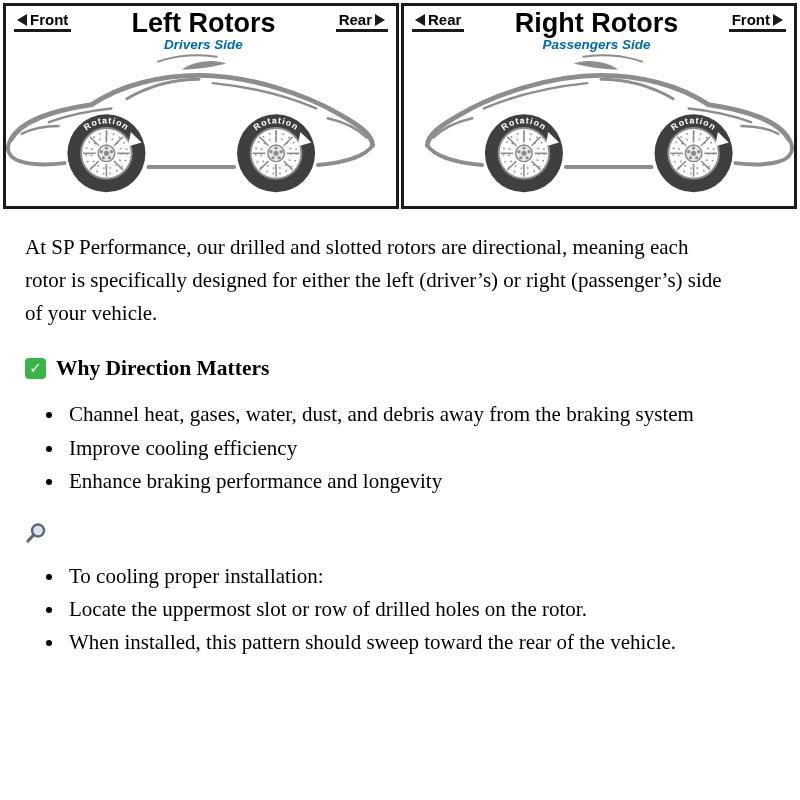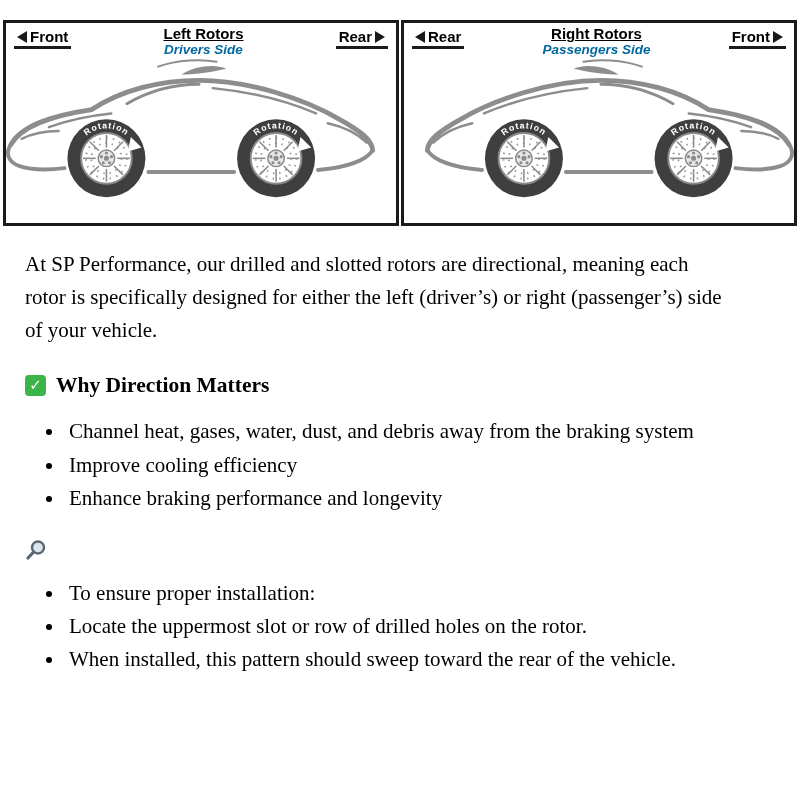--- a/index.html
+++ b/index.html
@@ -1,30 +1,30 @@
 <!DOCTYPE html>
 <html><head>
 <meta charset="utf-8">
 <style>
   html,body { margin:0; padding:0; background:#fff; color:#000; }
   body { width:800px; font-family:"Liberation Serif", serif; }
 
   
-  .diagram { display:flex; padding:20px 3px 0 3px; gap:2px;border-radius:14px; }
+  .diagram { display:flex; padding:3px 3px 0 3px; gap:2px;border-radius:14px; }
   .panel { flex:1; border:3px solid #1a1a1a; background:#fff; height:206px;
            box-sizing:border-box; overflow:hidden; }
   .panel-header { display:flex; justify-content:space-between; align-items:flex-start;
                   padding:5px 8px 0 8px; font-family:"Liberation Sans", sans-serif; }
   .dir-label { display:inline-flex; align-items:center; gap:3px; font-weight:bold;
                font-size:15px; border-bottom:3px solid #1a1a1a; padding:0 3px 1px 3px; }
   .tri { width:0; height:0; border-style:solid; display:inline-block; }
   .tri-left  { border-width:6px 10px 6px 0; border-color:transparent #1a1a1a transparent transparent; }
   .tri-right { border-width:6px 0 6px 10px; border-color:transparent transparent transparent #1a1a1a; }
   .panel-title-wrap { text-align:center; margin-top:-2px; }
-  .panel-title { font-size:15px; font-weight:bold; line-height:1.05;text-decoration:underline; }
+  .panel-title { font-size:27px; font-weight:bold; line-height:1.05; }
   .panel-subtitle { font-size:13.5px; font-weight:bold; font-style:italic; color:#0369a1; }
   svg.car { display:block; width:100%; height:150px; margin-top:0; }
   .rot-text { font-family:"Liberation Sans", sans-serif; font-size:9px; font-weight:bold;
               fill:#fff; letter-spacing:1px; }
 
   
   .article { width:706px; padding:14px 30px 30px 25px; font-size:21px; line-height:1.58; }
   .article p { margin:8px 0 14px 0; }
   h3.section { display:flex; align-items:center; gap:10px; font-size:21.5px;
                margin:24px 0 16px 0; line-height:1.3; }
@@ -160,18 +160,18 @@
   </ul>
 
   <h3 class="section light">
     <svg class="mag-icon" width="22" height="22" viewBox="0 0 22 22">
       <circle cx="13" cy="8.5" r="6" fill="#dce4ee" stroke="#5a6672" stroke-width="2.4"></circle>
       <line x1="8.6" y1="13" x2="3" y2="19" stroke="#5a6672" stroke-width="3.2" stroke-linecap="round"></line>
     </svg>
   </h3>
 
   <ul class="bullets">
-    <li>To ensure proper installation:</li>
+    <li>To cooling proper installation:</li>
     <li>Locate the uppermost slot or row of drilled holes on the rotor.</li>
     <li>When installed, this pattern should sweep toward the rear of the vehicle.</li>
   </ul>
 
 </article>
 
 </body></html>

